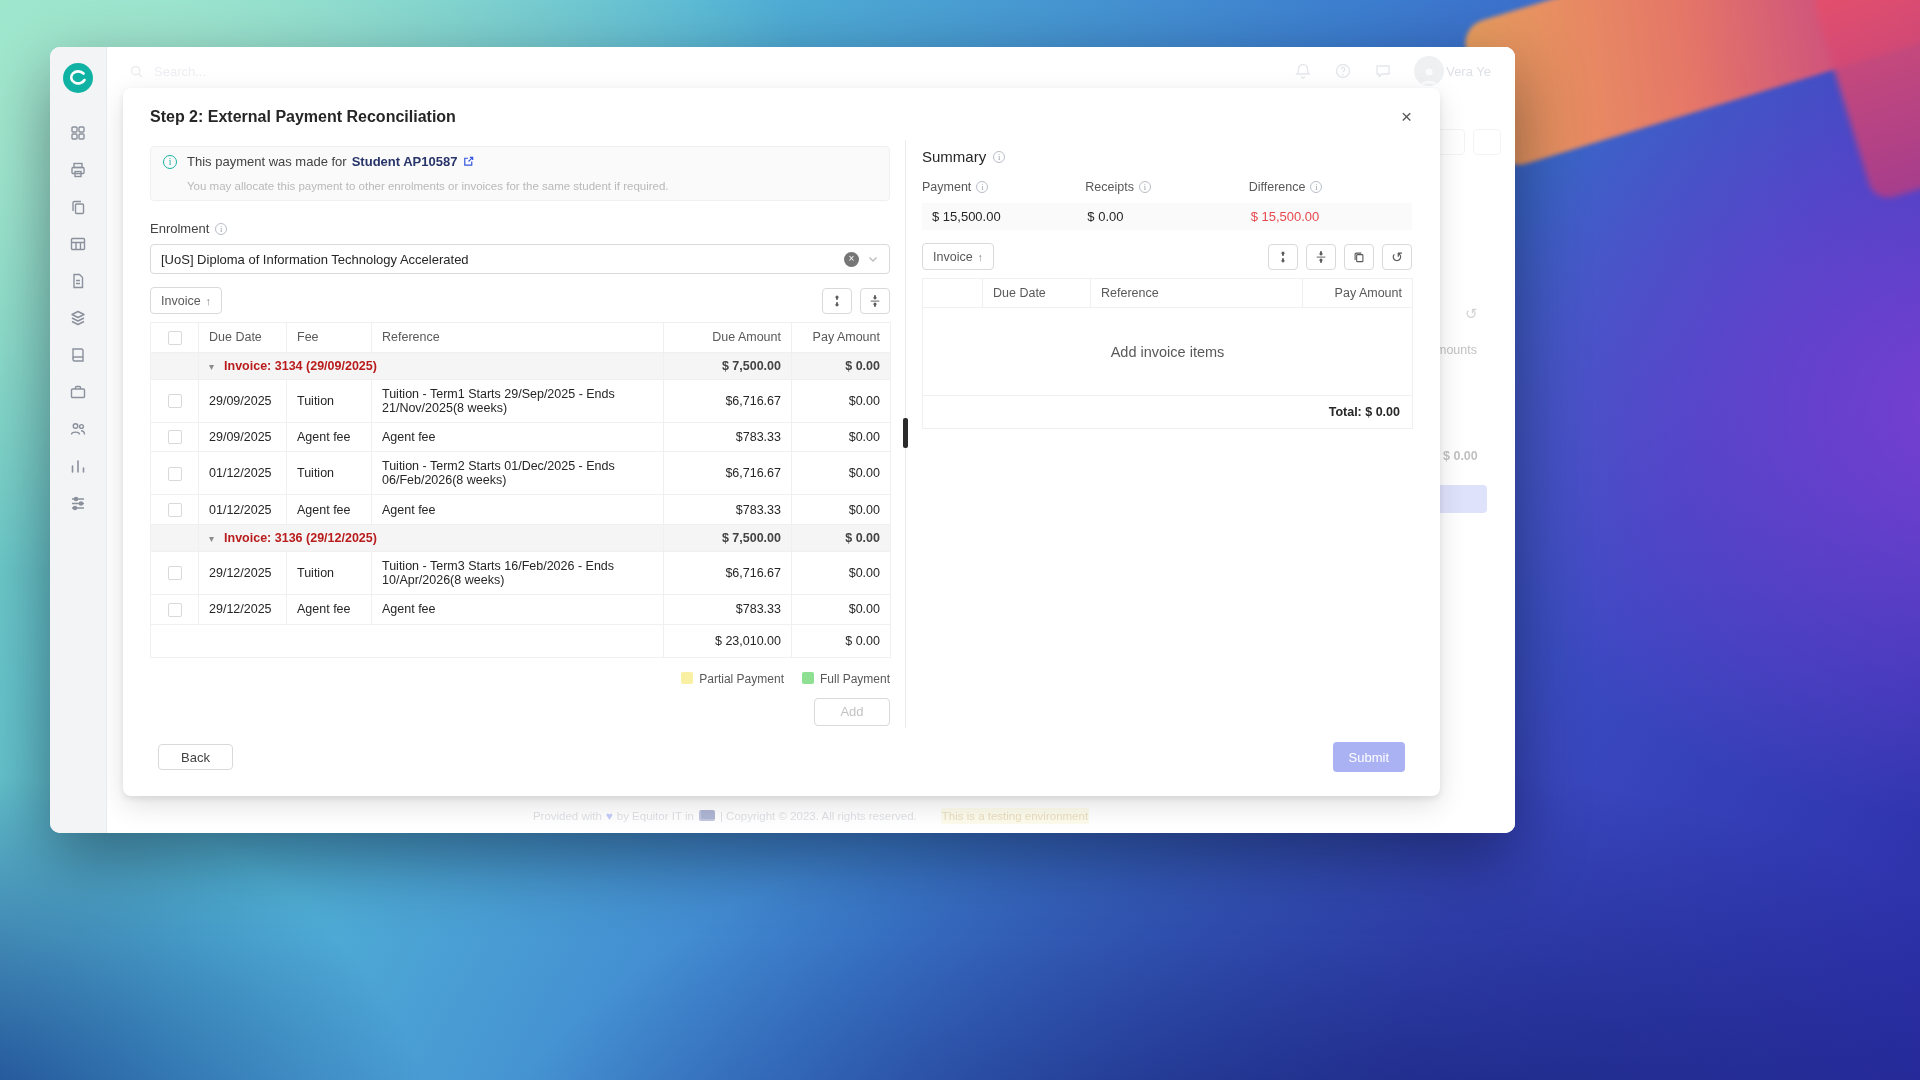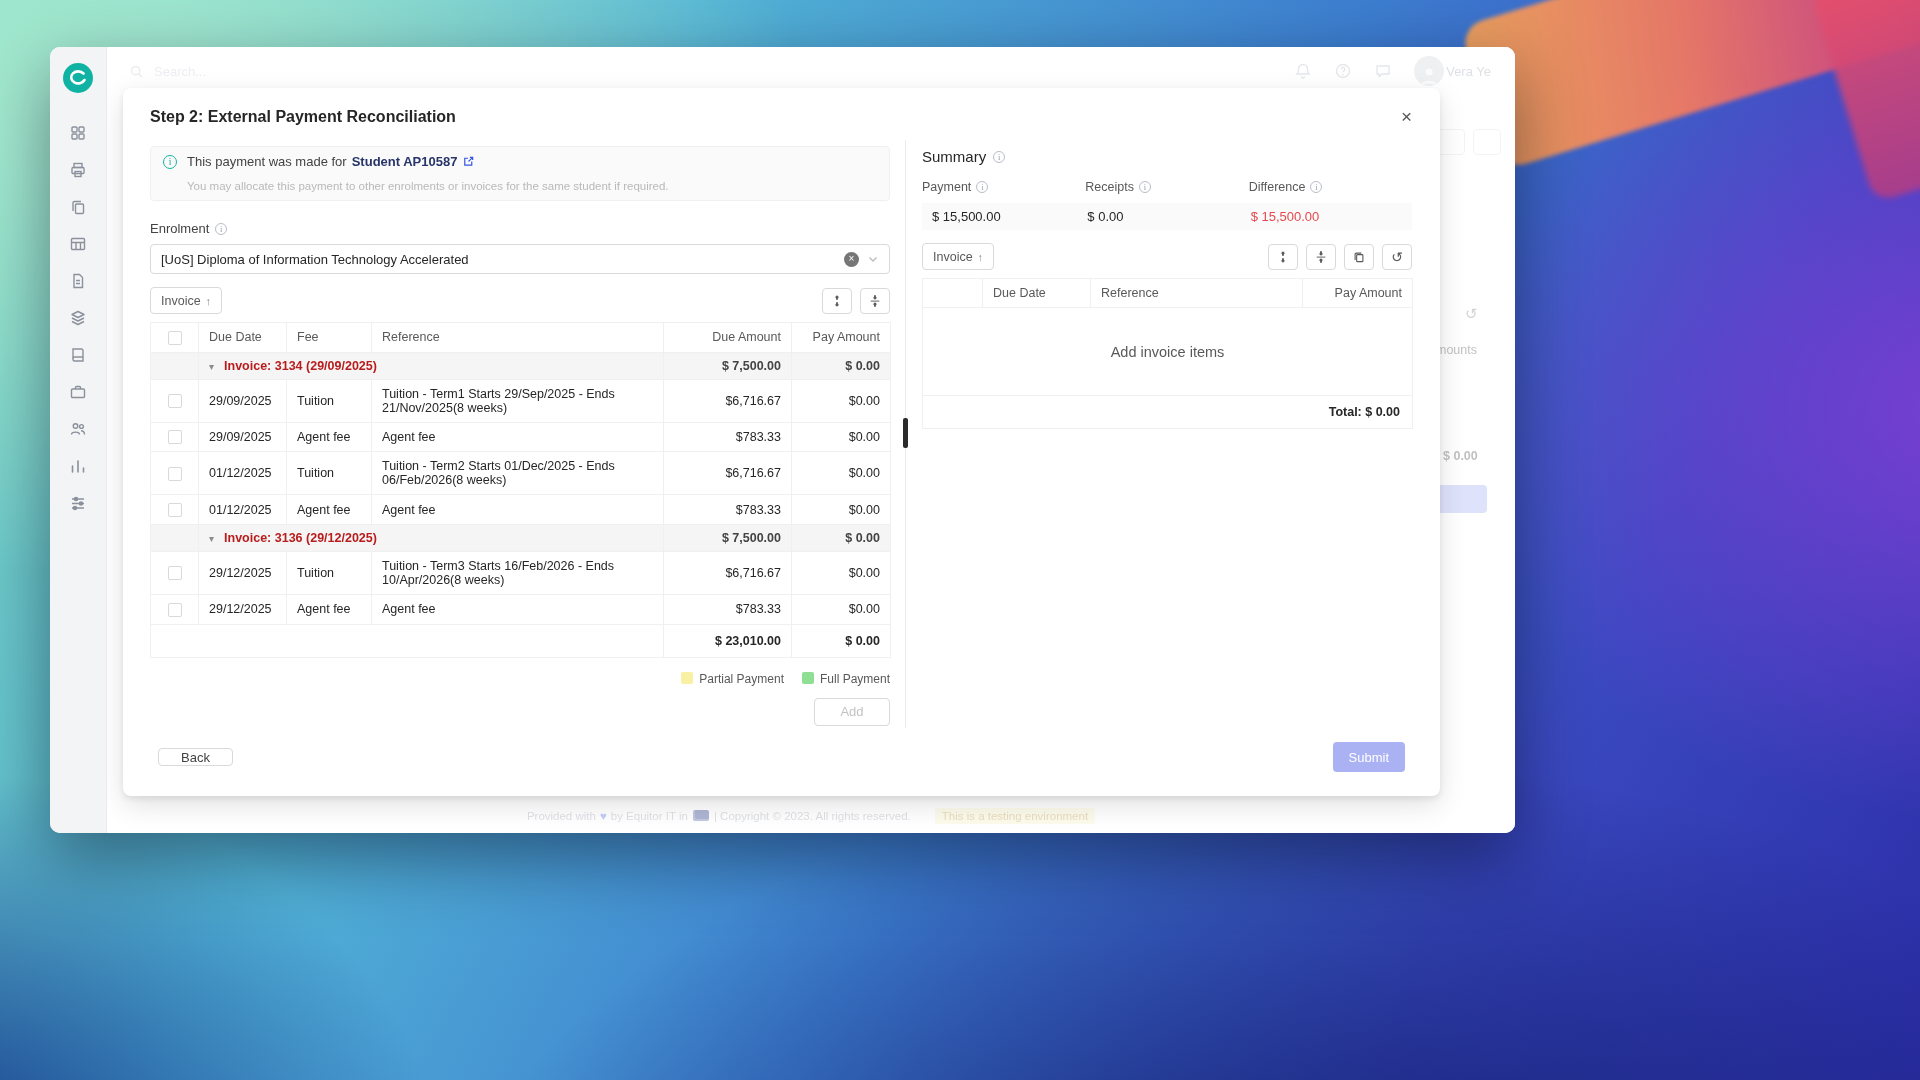--- a/index.html
+++ b/index.html
@@ -84,21 +84,21 @@
   .a-lav { background:#aab2f3; border:none; border-radius:4px; }
   .a-hist { font-size:15px; color:#8c8c8c; }
 
   .win-footer {
     position:absolute; left:0; right:0; bottom:9px; text-align:center;
     font-size:11.5px; color:#a9aeb8; z-index:1;
   }
   .win-footer .heart { color:#6577ee; margin:0 4px; }
   .flag { display:inline-block; width:16px; height:11px; background:#2a3f92; border-radius:2px; margin:0 5px; vertical-align:-1px; box-shadow:inset 2px -2px 0 rgba(255,255,255,.25); }
   .env-badge {
-    display:inline-block; background:#faf3cd; color:#c5a558; padding:2px 7px;
+    display:inline-block; background:#faf3cd; color:#c5a558; padding:2px 1px;
     border-radius:3px; margin-left:24px; font-size:11.5px;
   }
 
   .mask { position:absolute; inset:0; background:rgba(255,255,255,.62); z-index:5; }
 
   
   .modal {
     position:absolute; left:73px; top:41px; width:1317px; height:708px;
     background:#fff; border-radius:8px; z-index:10;
     box-shadow:0 9px 28px rgba(0,0,0,.12), 0 3px 6px rgba(0,0,0,.08);
@@ -170,21 +170,21 @@
   .tbl th { color:#595959; font-weight:400; background:#fff; }
   .tbl .num { text-align:right; }
   .tbl tr.grp td { background:#f5f5f5; padding:6px 10px; }
   .grp-label { font-weight:700; color:#b91c1c; }
   .grp .num { font-weight:700; color:#434343; }
   .caret { color:#8c8c8c; font-size:10px; margin-right:10px; cursor:pointer; }
   .cb {
     display:inline-block; width:14px; height:14px; border:1px solid #d9d9d9; border-radius:2px;
     background:#fff; cursor:pointer; vertical-align:middle;
   }
-  .tot td { font-weight:700; padding:9px 10px; }
+  .tot td { font-weight:400; padding:9px 10px; }
   .cell-ref { color:#262626; }
   td.c-check, th.c-check { text-align:center; padding:7px 4px; }
 
   .legend { margin-top:14px; display:flex; justify-content:flex-end; gap:18px; font-size:12px; color:#595959; align-items:center; }
   .legend .sw { display:inline-block; width:12px; height:12px; border-radius:2px; margin-right:6px; vertical-align:-1px; }
   .sw-partial { background:#faf0a3; }
   .sw-full { background:#8fdf92; }
 
   .add-row { margin-top:12px; display:flex; justify-content:flex-end; }
   .btn-add {
@@ -202,21 +202,21 @@
 
   table.tbl2 { border-collapse:collapse; table-layout:fixed; margin-top:8px; font-size:12.5px; width:490px; }
   .tbl2 th, .tbl2 td { border:1px solid #f0f0f0; padding:7px 10px; text-align:left; }
   .tbl2 th { color:#595959; font-weight:400; }
   .tbl2 .num { text-align:right; }
   .empty-cell { height:88px; text-align:center !important; color:#595959; font-size:14.5px; }
   .tbl2 .tot2 td { font-weight:700; text-align:right; padding:9px 12px; }
 
   
   .btn-back {
-    height:18px; padding:0 22px; border:1px solid #d9d9d9; border-radius:4px; background:#fff;
+    height:26px; padding:0 22px; border:1px solid #d9d9d9; border-radius:4px; background:#fff;
     font-size:13px; color:#434343; cursor:pointer; font-family:"Liberation Sans", sans-serif;
   }
   .btn-submit {
     height:30px; padding:0 16px; border:none; border-radius:4px; background:#aab2f3;
     font-size:13px; color:#fff; cursor:not-allowed; font-family:"Liberation Sans", sans-serif;
   }
 </style>
 </head>
 <body>
 

